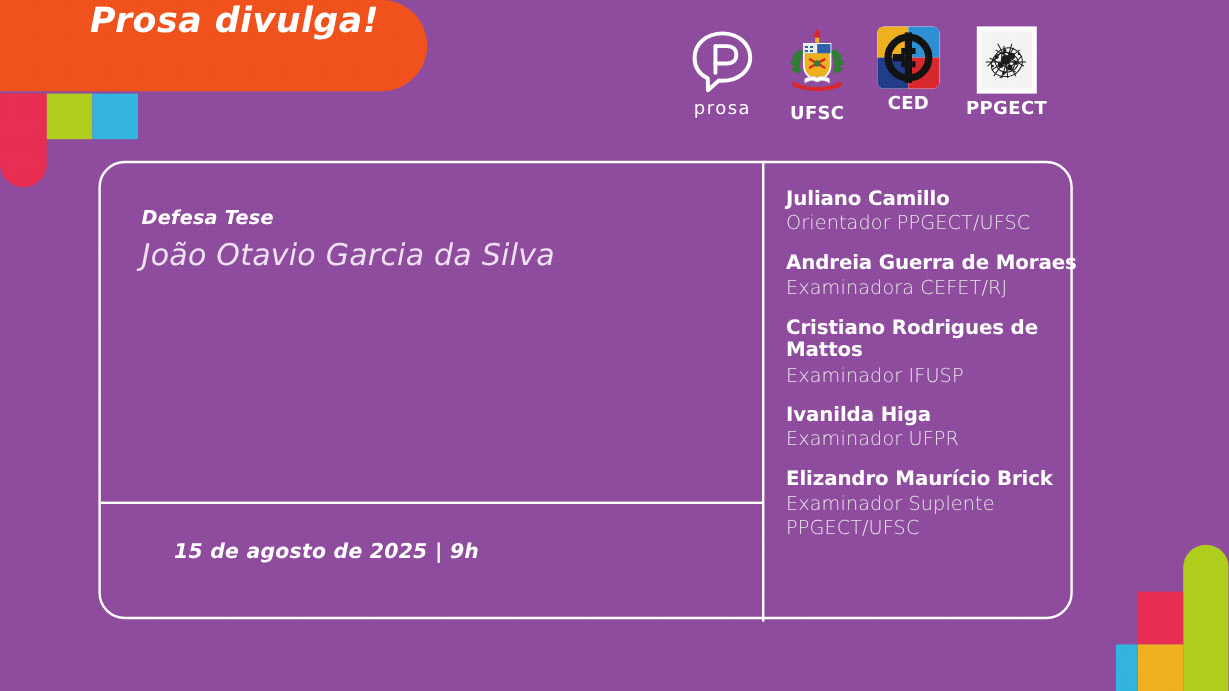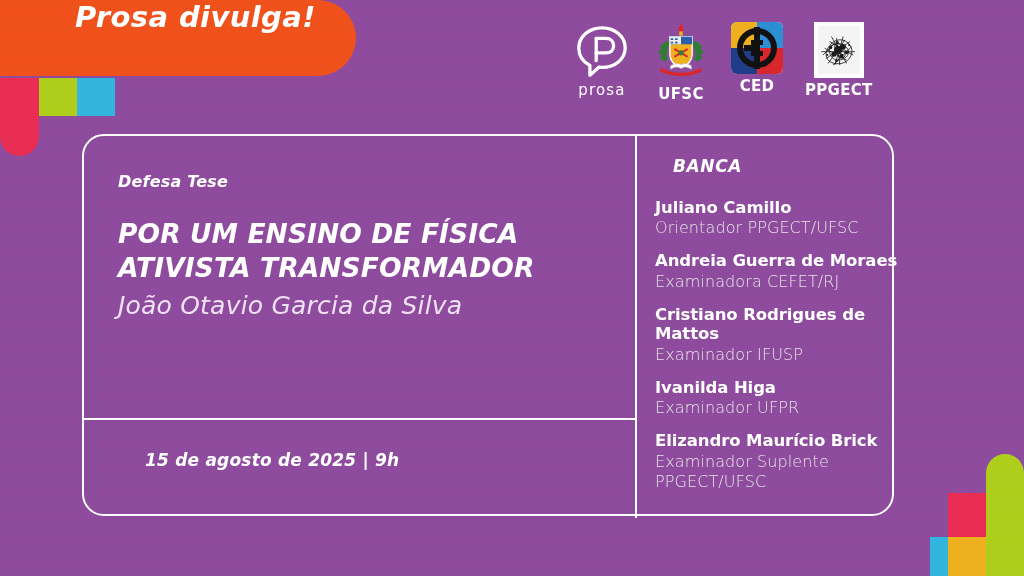--- a/index.html
+++ b/index.html
@@ -366,30 +366,28 @@
 
   </div>
 
   <div class="card">
 
     <div class="card-divider-v"></div>
     <div class="card-divider-h"></div>
 
     <div class="col-left">
       <div class="kicker">Defesa Tese</div>
-      <div class="thesis-title">POR UM ENSINO DE FÍSICA ATIVISTA TRANSFORMADOR</div>
       <div class="author">João Otavio Garcia da Silva</div>
     </div>
 
     <div class="datebar">
       <div class="date-text">15 de agosto de 2025 | 9h</div>
     </div>
 
     <div class="col-right">
-      <div class="banca-heading">BANCA</div>
       <div class="banca-list">
 
         <div class="banca-entry">
           <div class="banca-name">Juliano Camillo</div>
           <div class="banca-role">Orientador PPGECT/UFSC</div>
         </div>
 
         <div class="banca-entry">
           <div class="banca-name">Andreia Guerra de Moraes</div>
           <div class="banca-role">Examinadora CEFET/RJ</div>

